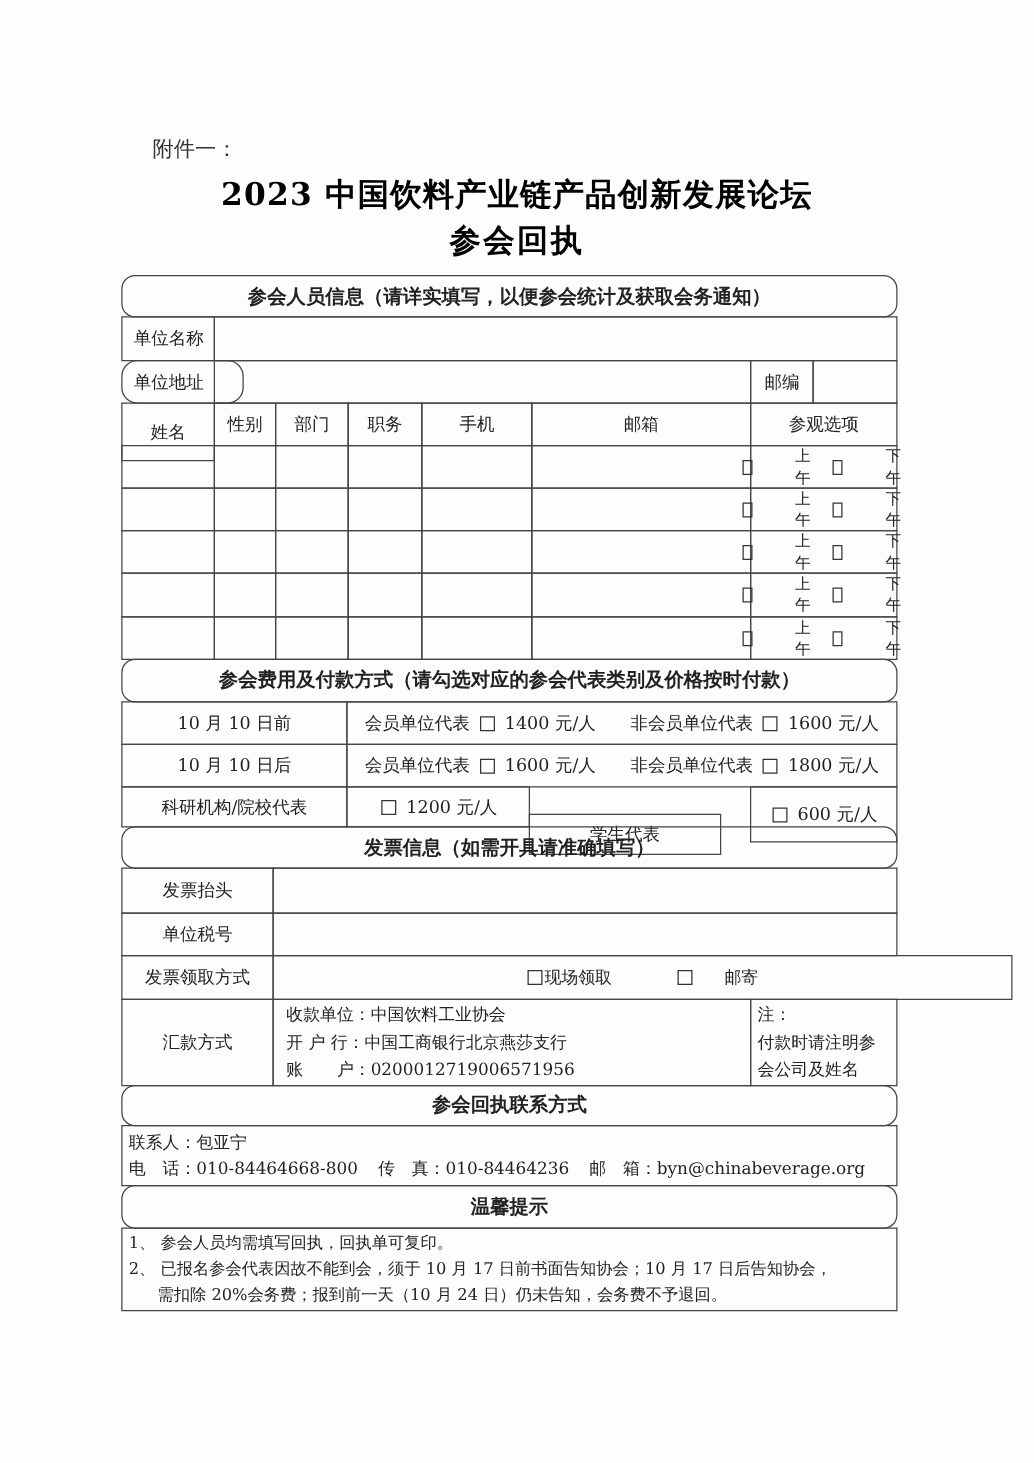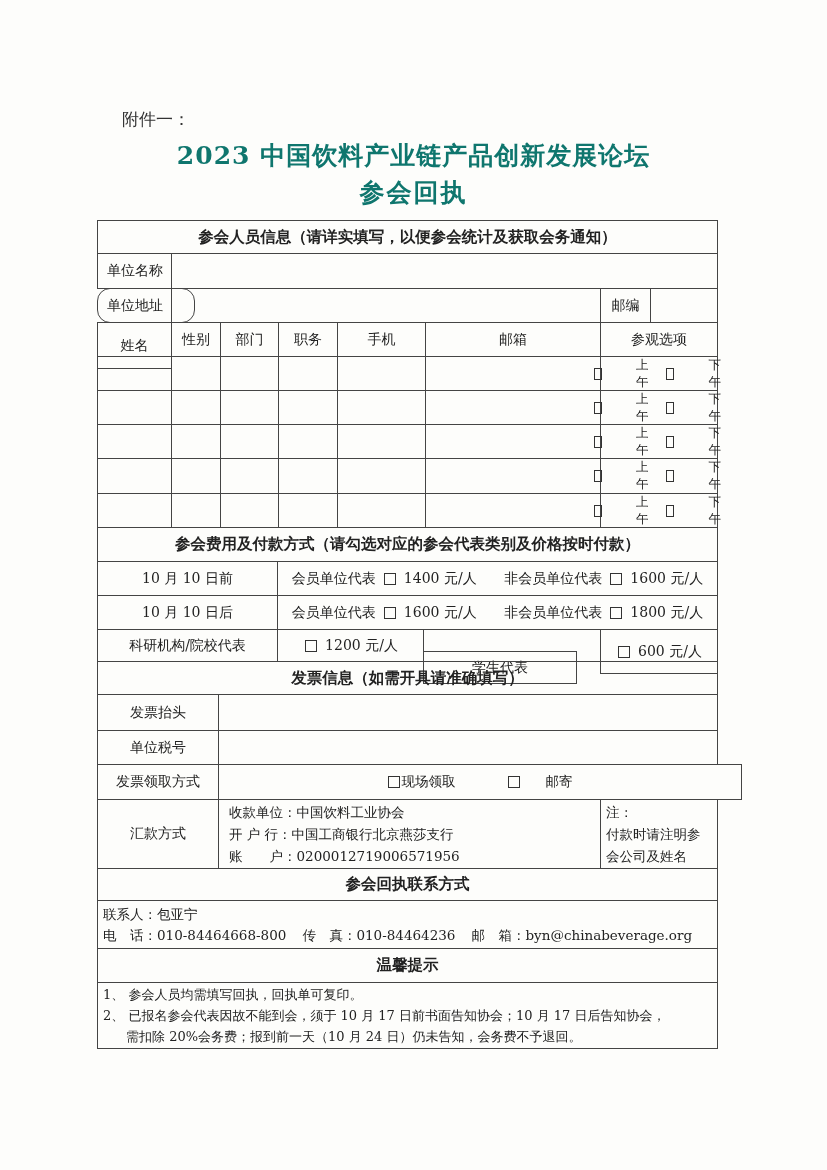--- a/index.html
+++ b/index.html
@@ -2,26 +2,26 @@
 <html><head>
 <meta charset="utf-8">
 <style>
   html, body { margin: 0; padding: 0; }
   body {
     width: 827px; height: 1170px; background: #fdfdfb; position: relative;
     font-family: "DejaVu Serif", "Liberation Serif", serif; color: #222;
     overflow: hidden;
   }
   .attach { position: absolute; left: 122px; top: 108px; font-size: 17px; color: #333; }
-  .title { position: absolute; left: 0; width: 827px; text-align: center; font-weight: bold; color: #0f766e; }
+  .title { position: absolute; left: 0; width: 827px; text-align: center; font-weight: bold; color: #000000; }
   .t1 { top: 139px; font-size: 25px; letter-spacing: 1px; }
   .t2 { top: 176px; font-size: 25px; letter-spacing: 2px; }
   .box { position: absolute; border: 1px solid #444; box-sizing: border-box; display: flex; align-items: center; justify-content: center; font-size: 14px; background: transparent; }
   .left { justify-content: flex-start; padding-left: 9px; }
-  .hdr { font-weight: bold; font-size: 15.5px; }
+  .hdr { font-weight: bold; font-size: 15.5px; border-radius: 11px; }
   .multi { flex-direction: column; align-items: flex-start; justify-content: center; padding-left: 10px; line-height: 22px; font-size: 13.5px; }
   .multi.pad5 { padding-left: 5px; }
   .cb { display: inline-block; width: 10px; height: 10px; border: 1px solid #333; margin-right: 2px; vertical-align: -1px; }
   .visit { font-size: 12.5px; gap: 14px; }
   .visit span.opt { display: inline-flex; align-items: center; gap: 32px; }
   .fee { font-size: 14px; }
   .fee .grp { display: inline-flex; align-items: center; gap: 6px; }
   .fee .cb { margin: 0 2px; }
   .field { cursor: text; }
 </style>
@@ -176,21 +176,21 @@
 
 <div class="box hdr" style="left:97px;top:661px;width:621px;height:34px;">发票信息（如需开具请准确填写）</div>
 
 <div class="box" style="left:97px;top:694px;width:122px;height:37px;">发票抬头</div>
 <div class="box field" style="left:218px;top:694px;width:500px;height:37px;"></div>
 
 <div class="box" style="left:97px;top:730px;width:122px;height:35px;">单位税号</div>
 <div class="box field" style="left:218px;top:730px;width:500px;height:35px;"></div>
 
 <div class="box" style="left:97px;top:764px;width:122px;height:36px;">发票领取方式</div>
-<div class="box" style="left:218px;top:764px;width:524px;height:36px;gap:52px;font-size:13.5px;">
+<div class="box" style="left:218px;top:764px;width:592px;height:36px;gap:52px;font-size:13.5px;">
   <span style="display:inline-flex;align-items:center;">
       <span class="cb"></span>
       <span>现场领取</span>
     </span>
   <span style="display:inline-flex;align-items:center;gap:24px;">
       <span class="cb"></span>
       <span>邮寄</span>
     </span>
 </div>
 

